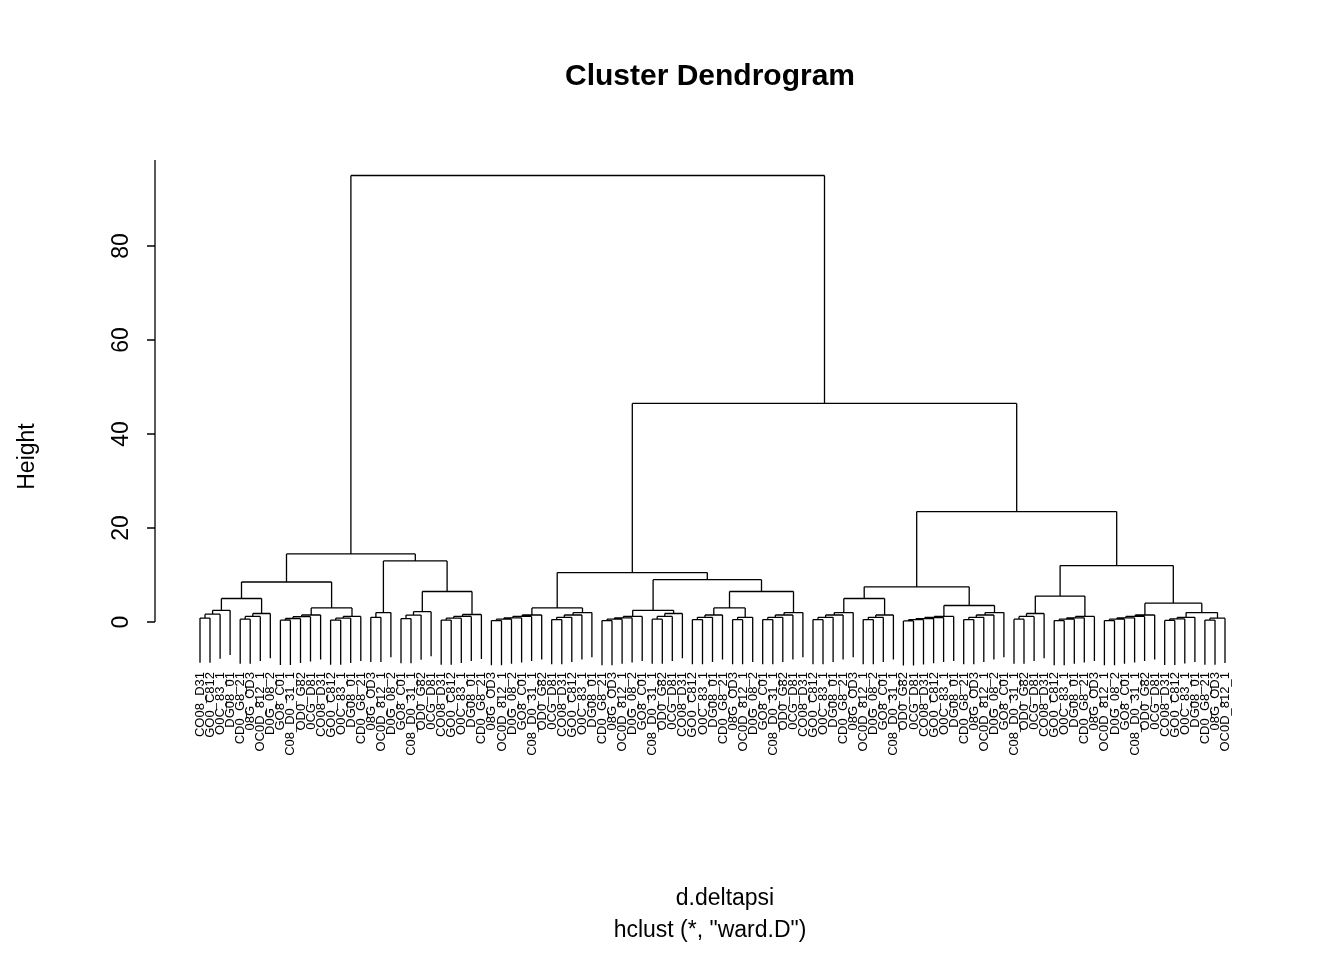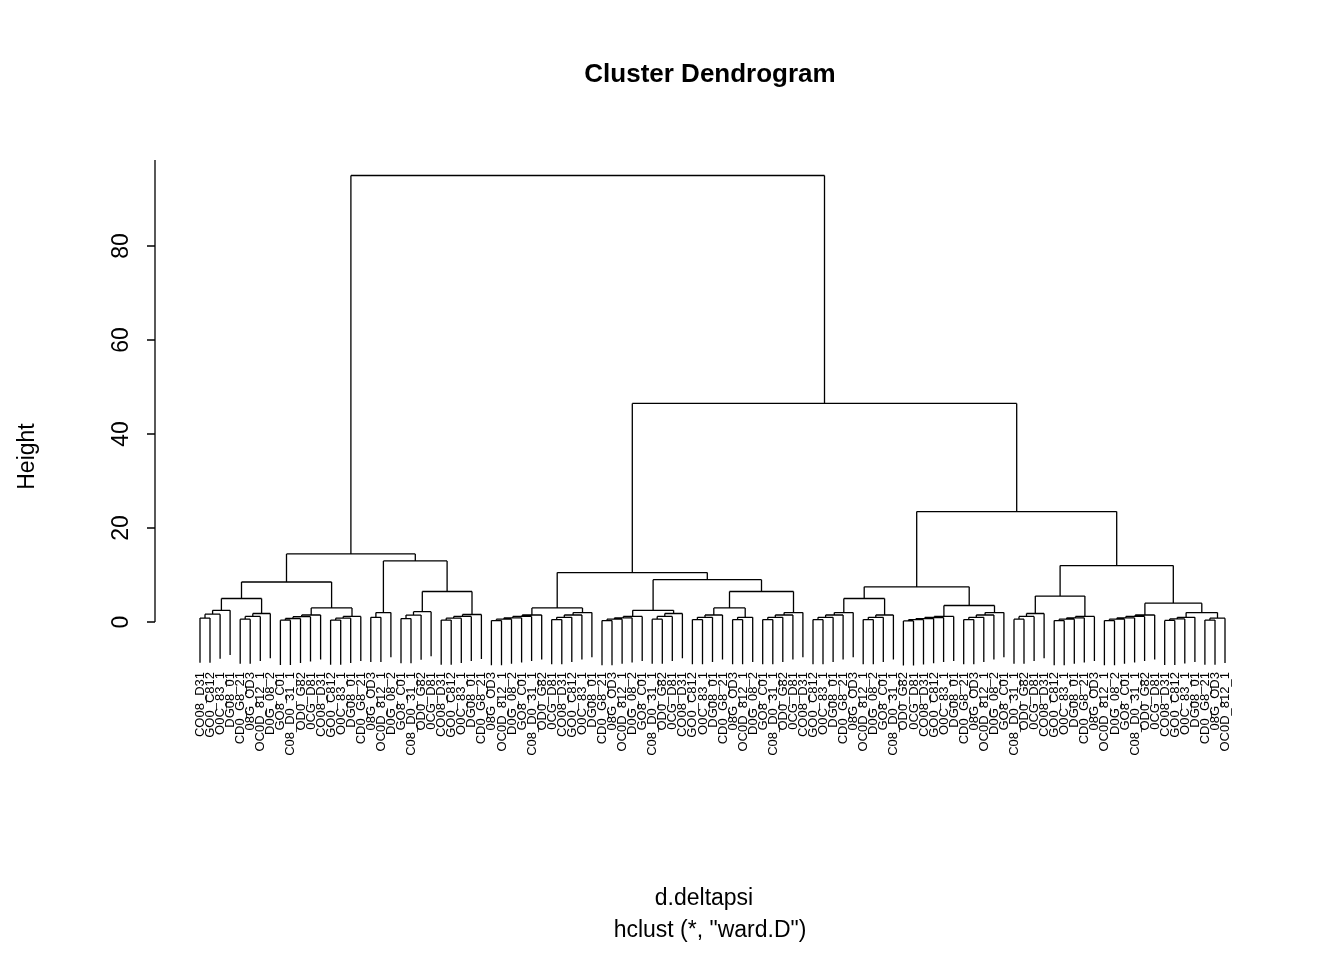--- a/index.html
+++ b/index.html
@@ -1,21 +1,21 @@
 <!DOCTYPE html>
 <html><head>
 <meta charset="utf-8">
 <style>
   html,body{margin:0;padding:0;background:#ffffff;}
   body{width:1344px;height:960px;position:relative;font-family:"Liberation Sans",sans-serif;overflow:hidden;}
   .title{position:absolute;left:155px;top:58px;width:1110px;text-align:center;
-         font-size:26px;font-weight:bold;color:#000;}
+         font-size:30px;font-weight:bold;color:#000;}
   .ylab{position:absolute;left:-24px;top:443px;width:100px;text-align:center;
         font-size:23px;color:#000;transform:rotate(-90deg);}
-  .xlab1{position:absolute;left:149px;top:884px;width:1110px;text-align:center;font-size:23px;color:#000;}
+  .xlab1{position:absolute;left:170px;top:884px;width:1110px;text-align:center;font-size:23px;color:#000;}
   .xlab2{position:absolute;left:155px;top:916px;width:1110px;text-align:center;font-size:23px;color:#000;}
   svg{position:absolute;left:0;top:0;}
 </style>
 </head>
 <body>
 
 <div class="title">Cluster Dendrogram</div>
 <div class="ylab">Height</div>
 
 <svg id="plot-svg" width="1344" height="960" viewBox="0 0 1344 960">

